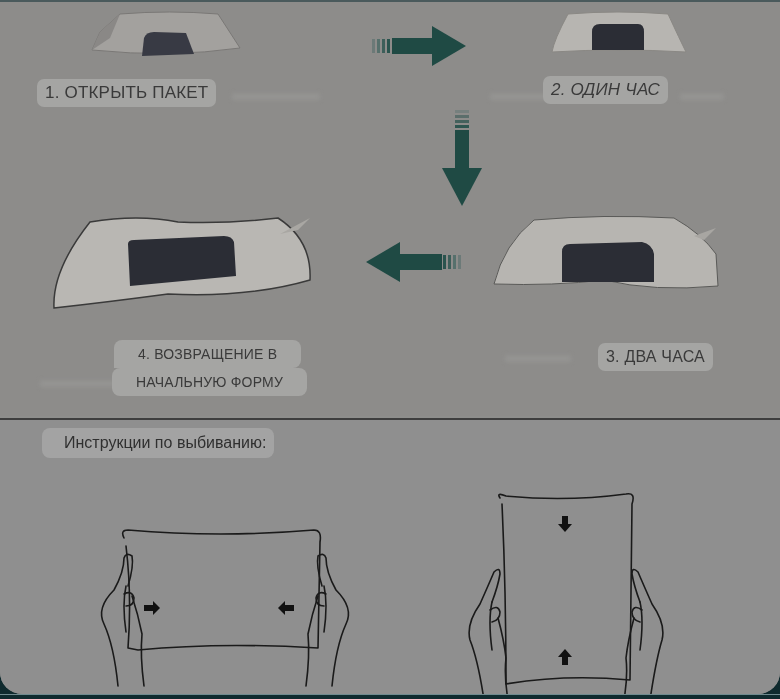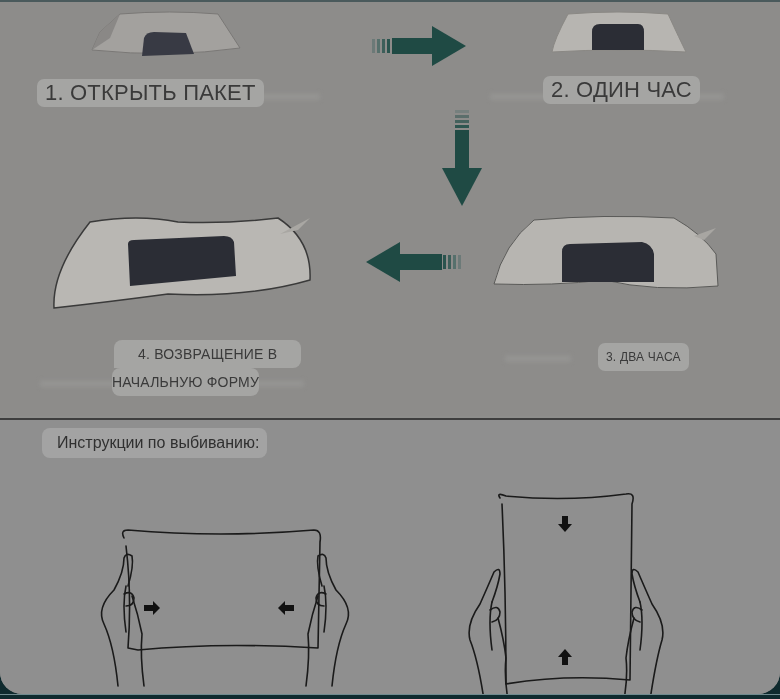--- a/index.html
+++ b/index.html
@@ -44,21 +44,21 @@
     .lower {
       position: absolute; left: 0; top: 418px; width: 780px; height: 274px;
       background: #8f8f8f;
     }
     .label {
       position: absolute;
       background: #a5a5a3;
       color: #3a3a3a;
       border-radius: 7px;
       padding: 3px 8px;
-      font-size: 22px;
+      font-size: 17px;
       line-height: 22px;
       white-space: nowrap;
       letter-spacing: 0.2px;
     }
     .label.small { font-size: 14px; line-height: 20px; padding: 3px 8px; }
     .label.block { border-radius: 8px; }
     .ghost {
       position: absolute;
       color: rgba(160,160,158,0.45);
       font-size: 22px;
@@ -66,21 +66,21 @@
       filter: blur(2px);
       white-space: nowrap;
     }
     .instr {
       position: absolute;
       background: #a3a3a3;
       color: #303030;
       border-radius: 8px;
       font-size: 16px;
       line-height: 22px;
-      padding: 4px 15px;
+      padding: 4px 22px;
       white-space: nowrap;
     }
     svg { position: absolute; overflow: visible; }
   </style>
 </head>
 <body>
 
 <div class="frame">
   <div class="top-strip"></div>
 
@@ -138,24 +138,24 @@
         <rect x="94" y="13" width="3" height="14" fill="#6c7a78"></rect>
       </svg>
 
       <svg style="left:494px; top:212px;" width="230" height="80" viewBox="0 0 230 80">
         <path d="M40 6 Q110 0 180 4 Q208 20 222 40 L224 72 Q160 78 110 66 Q60 72 0 70 Q10 30 40 6 Z" fill="#b7b5b1" stroke="#5a5a58" stroke-width="1"></path>
         <path d="M200 22 L222 14 L210 26 Z" fill="#a8a6a2"></path>
         <path d="M68 38 Q68 30 76 30 L148 28 Q158 30 160 40 L160 68 L68 68 Z" fill="#2b2d35"></path>
       </svg>
 
       <div class="label" style="left:37px; top:77px;">1. ОТКРЫТЬ ПАКЕТ</div>
-      <div class="label" style="left:543px; top:74px;">2. ОДИН ЧАС</div>
+      <div class="label" style="left:543px; top:74px;font-style:italic;">2. ОДИН ЧАС</div>
       <div class="label small block" style="left:114px; top:338px; padding:4px 24px; border-bottom-left-radius:0;">4. ВОЗВРАЩЕНИЕ В</div>
-      <div class="label small block" style="left:112px; top:366px; padding:4px 0;">НАЧАЛЬНУЮ ФОРМУ</div>
-      <div class="label" style="left:598px; top:341px; font-size:12px;">3. ДВА ЧАСА</div>
+      <div class="label small block" style="left:112px; top:366px; padding:4px 24px;">НАЧАЛЬНУЮ ФОРМУ</div>
+      <div class="label" style="left:598px; top:341px; font-size:16px;">3. ДВА ЧАСА</div>
     </div>
 
     <div class="divider"></div>
 
     <div class="lower">
       <div class="instr" style="left:42px; top:8px; padding-right:8px;">Инструкции по выбиванию:</div>
 
       <svg style="left:90px; top:96px;" width="270" height="176" viewBox="0 0 270 176">
         <g fill="none" stroke="#1a1a1a" stroke-width="1.6" stroke-linejoin="round" stroke-linecap="round">
 

